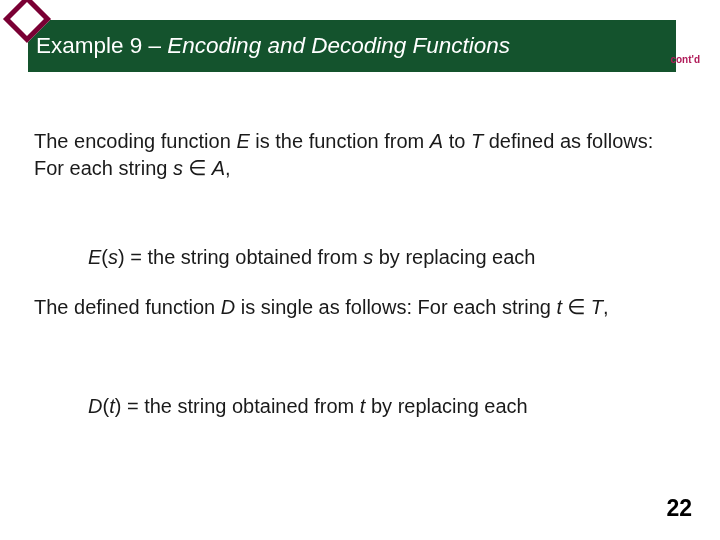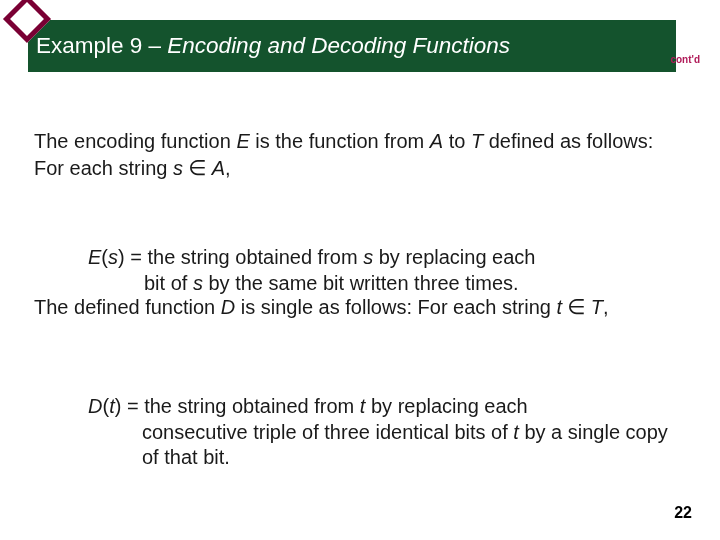--- a/index.html
+++ b/index.html
@@ -59,21 +59,21 @@
   .p2 .line2 { padding-left: 56px; display: block; }
   .p3 { top: 294px; width: 620px; }
   .p4 { top: 394px; left: 88px; width: 580px; }
   .p4 .line2 { padding-left: 54px; display: block; }
   .it { font-style: italic; }
   .elem { font-family: 'Times New Roman', serif; font-size: 21px; }
   .page-num {
     position: absolute;
     right: 28px;
     bottom: 18px;
-    font-size: 16px;
+    font-size: 23px;
     font-weight: bold;
     color: #000;
   }
 </style>
 </head>
 <body>
 
 <div class="title-bar">
   <span class="title-text">
     <span class="nonitalic">Example 9 – </span><span>Encoding and Decoding Functions</span>
@@ -81,25 +81,23 @@
 </div>
 <div class="diamond"></div>
 <div class="contd">cont'd</div>
 
 <div class="body-text p1">
   <span>The encoding function </span><span class="it">E</span><span> is the function from </span><span class="it">A</span><span> to </span><span class="it">T</span><span> defined as follows: For each string </span><span class="it">s</span><span class="elem"> ∈ </span><span class="it">A</span><span>,</span>
 </div>
 
 <div class="body-text p2">
   <span class="it">E</span><span>(<span class="it"></span></span><span class="it">s</span><span>)</span><span> = the string obtained from </span><span class="it">s</span><span> by replacing each</span>
-  <span class="line2"><span>bit of </span><span class="it">s</span><span> by the same bit written three times.</span></span>
 </div>
 
 <div class="body-text p3">
   <span>The defined function </span><span class="it">D</span><span> is single as follows: For each string </span><span class="it">t</span><span class="elem"> ∈ </span><span class="it">T</span><span>,</span>
 </div>
 
 <div class="body-text p4">
   <span class="it">D</span><span>(</span><span class="it">t</span><span>)</span><span> = the string obtained from </span><span class="it">t</span><span> by replacing each</span>
-  <span class="line2"><span>consecutive triple of three identical bits of </span><span class="it">t</span><span> by a single copy of that bit.</span></span>
 </div>
 
 <div class="page-num">22</div>
 
 </body></html>

